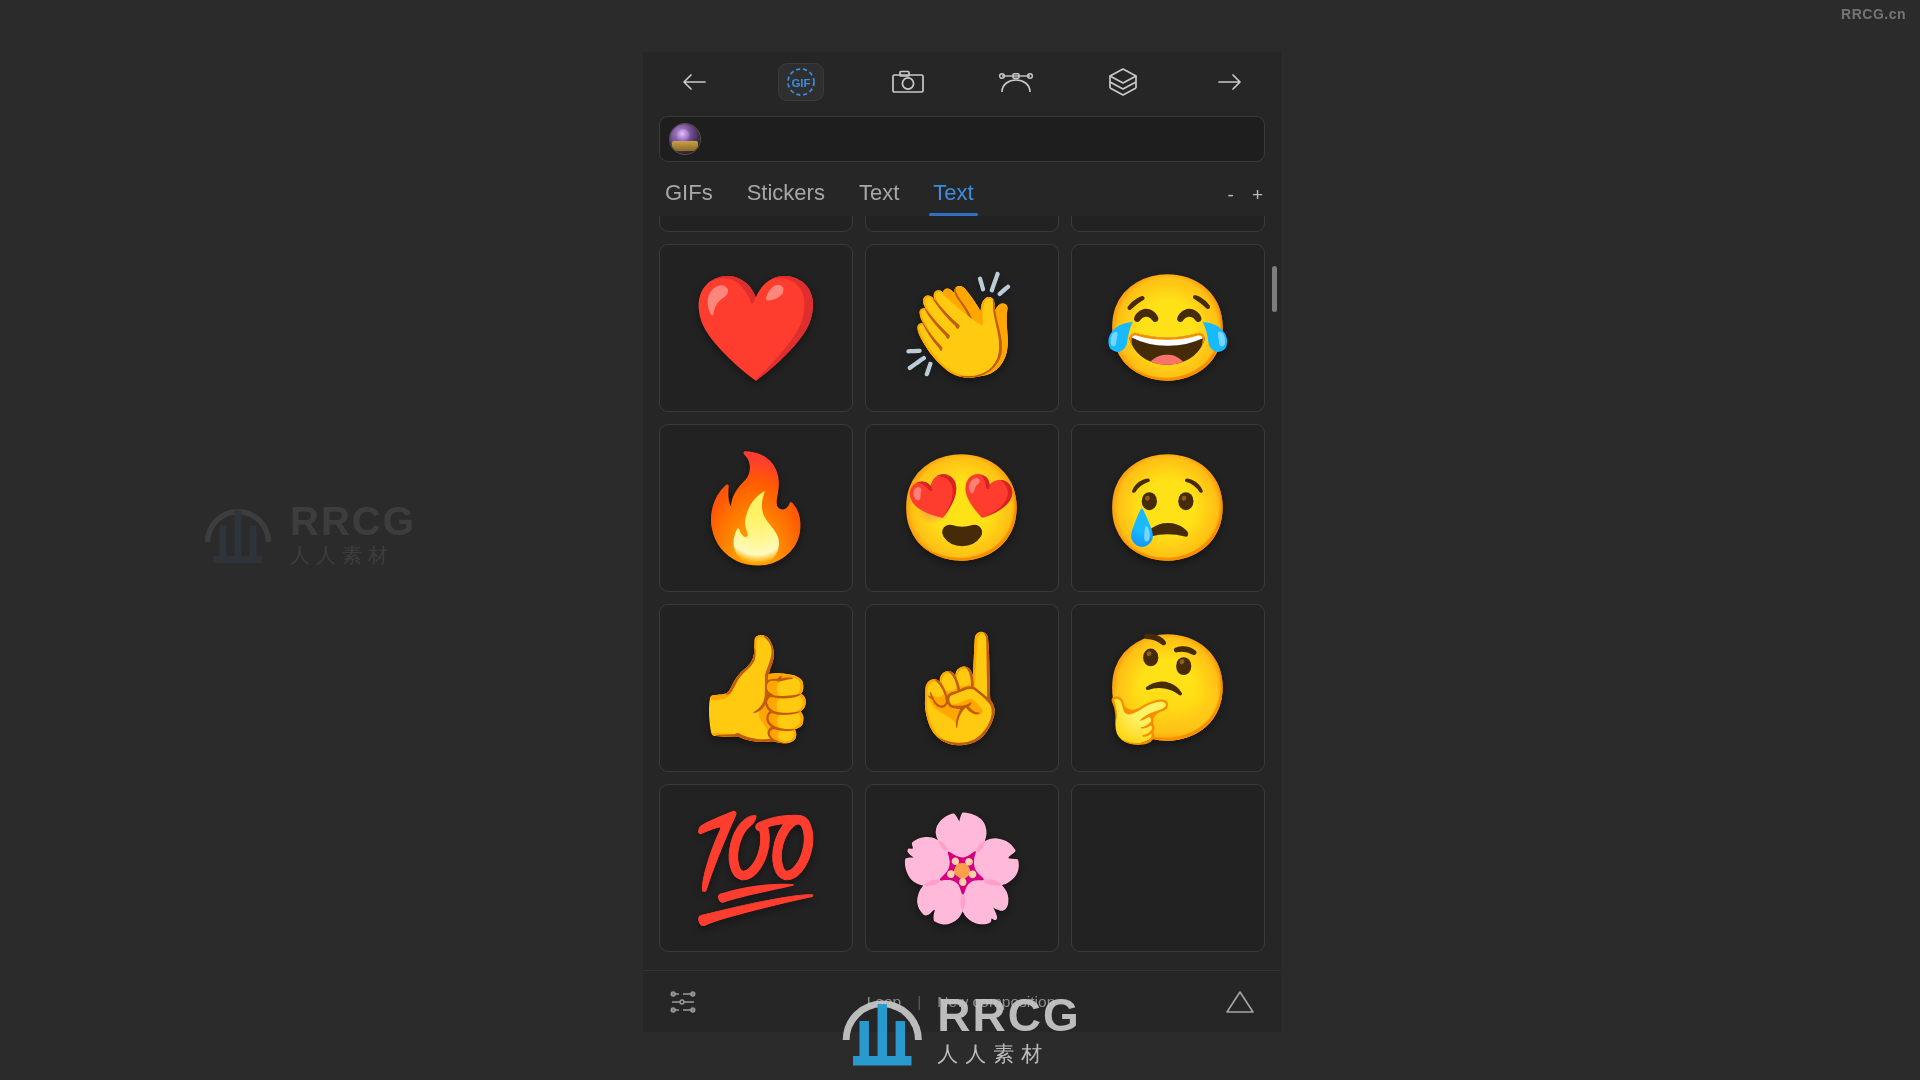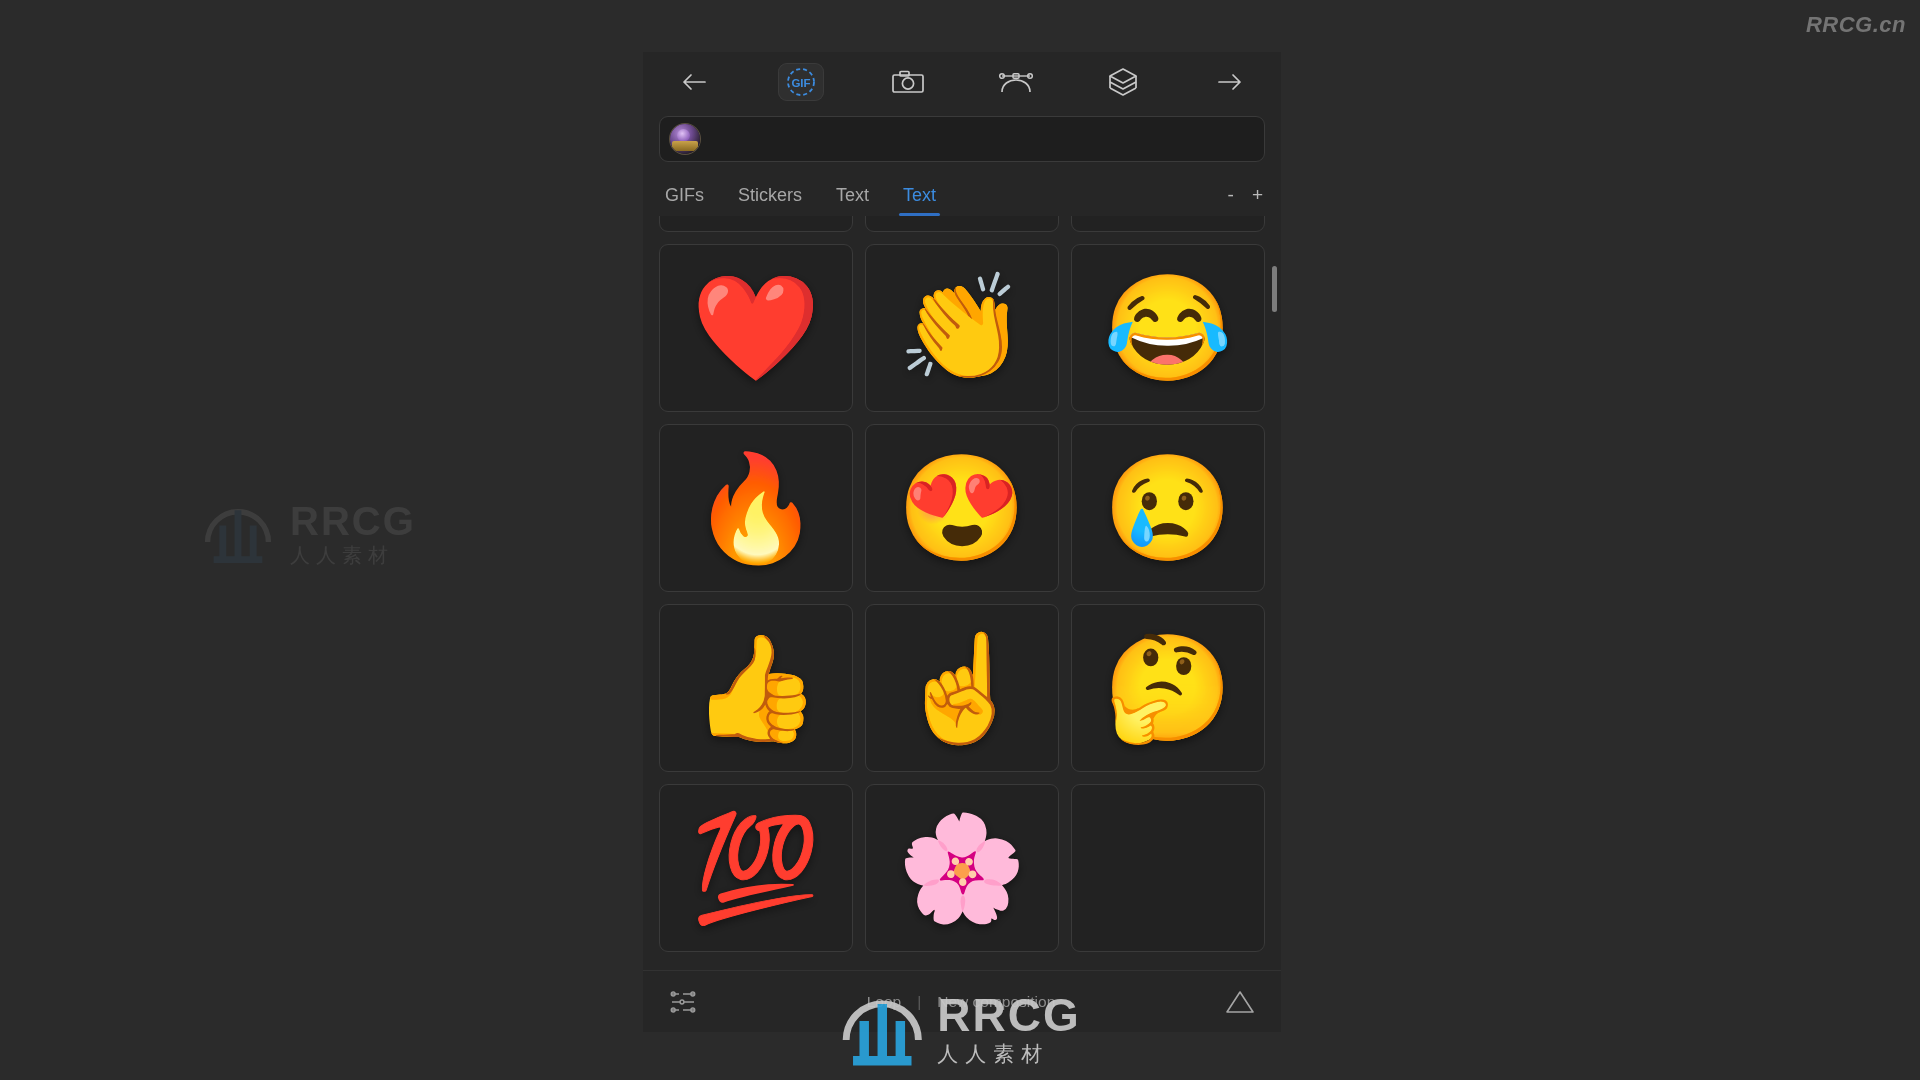--- a/index.html
+++ b/index.html
@@ -6,24 +6,23 @@
   html, body {
     width: 1920px; height: 1080px;
     background: #2b2b2b;
     font-family: "Liberation Sans", sans-serif;
     overflow: hidden;
   }
   #stage { position: relative; width: 1920px; height: 1080px; background: #2b2b2b; }
 
   
   .wm-topright {
-    position: absolute; top: 12px; right: 14px;
-    color: #8d8d8d; font-size: 22px; letter-spacing: .5px; font-weight: 600;
+    position: absolute; top: 6px; right: 14px;
+    color: #8d8d8d; font-size: 14px; letter-spacing: .5px; font-weight: 600;
     opacity: .75;
-    font-style: italic;
   }
   .wm-left {
     position: absolute; left: 200px; top: 495px;
     display: flex; align-items: center; gap: 14px;
     opacity: .11;
   }
   .wm-left .rrcg-mark { width: 76px; height: 76px; position: relative; }
   .wm-left .rrcg-mark svg { width: 76px; height: 76px; display: block; }
   .wm-left .rrcg-words { display: flex; flex-direction: column; line-height: 1; }
   .wm-left .rrcg-words .big { font-size: 40px; font-weight: 700; color: #cfcfcf; letter-spacing: 2px; }
@@ -95,21 +94,21 @@
   .search-input::placeholder { color: #6a6a6a; }
 
   
   .tabbar {
     height: 44px; flex: 0 0 44px; margin-top: 10px;
     display: flex; align-items: flex-end; justify-content: space-between;
     padding: 0 16px 0 22px; position: relative;
   }
   .tabs { display: flex; align-items: flex-end; gap: 34px; height: 100%; }
   .tab {
-    color: #a7a7a7; font-size: 18px; cursor: pointer;
+    color: #a7a7a7; font-size: 22px; cursor: pointer;
     padding-bottom: 10px; position: relative; white-space: nowrap;
   }
   .tab.active { color: #3c8ce0; }
   .tab.active::after {
     content:""; position: absolute; left: -4px; right: -4px; bottom: 0;
     height: 3px; background: #2f6fc4; border-radius: 2px;
   }
   .zoomctl { display: flex; align-items: center; gap: 14px; padding-bottom: 12px; }
   .zoomctl button {
     background: transparent; border: none; color: #b9b9b9;

